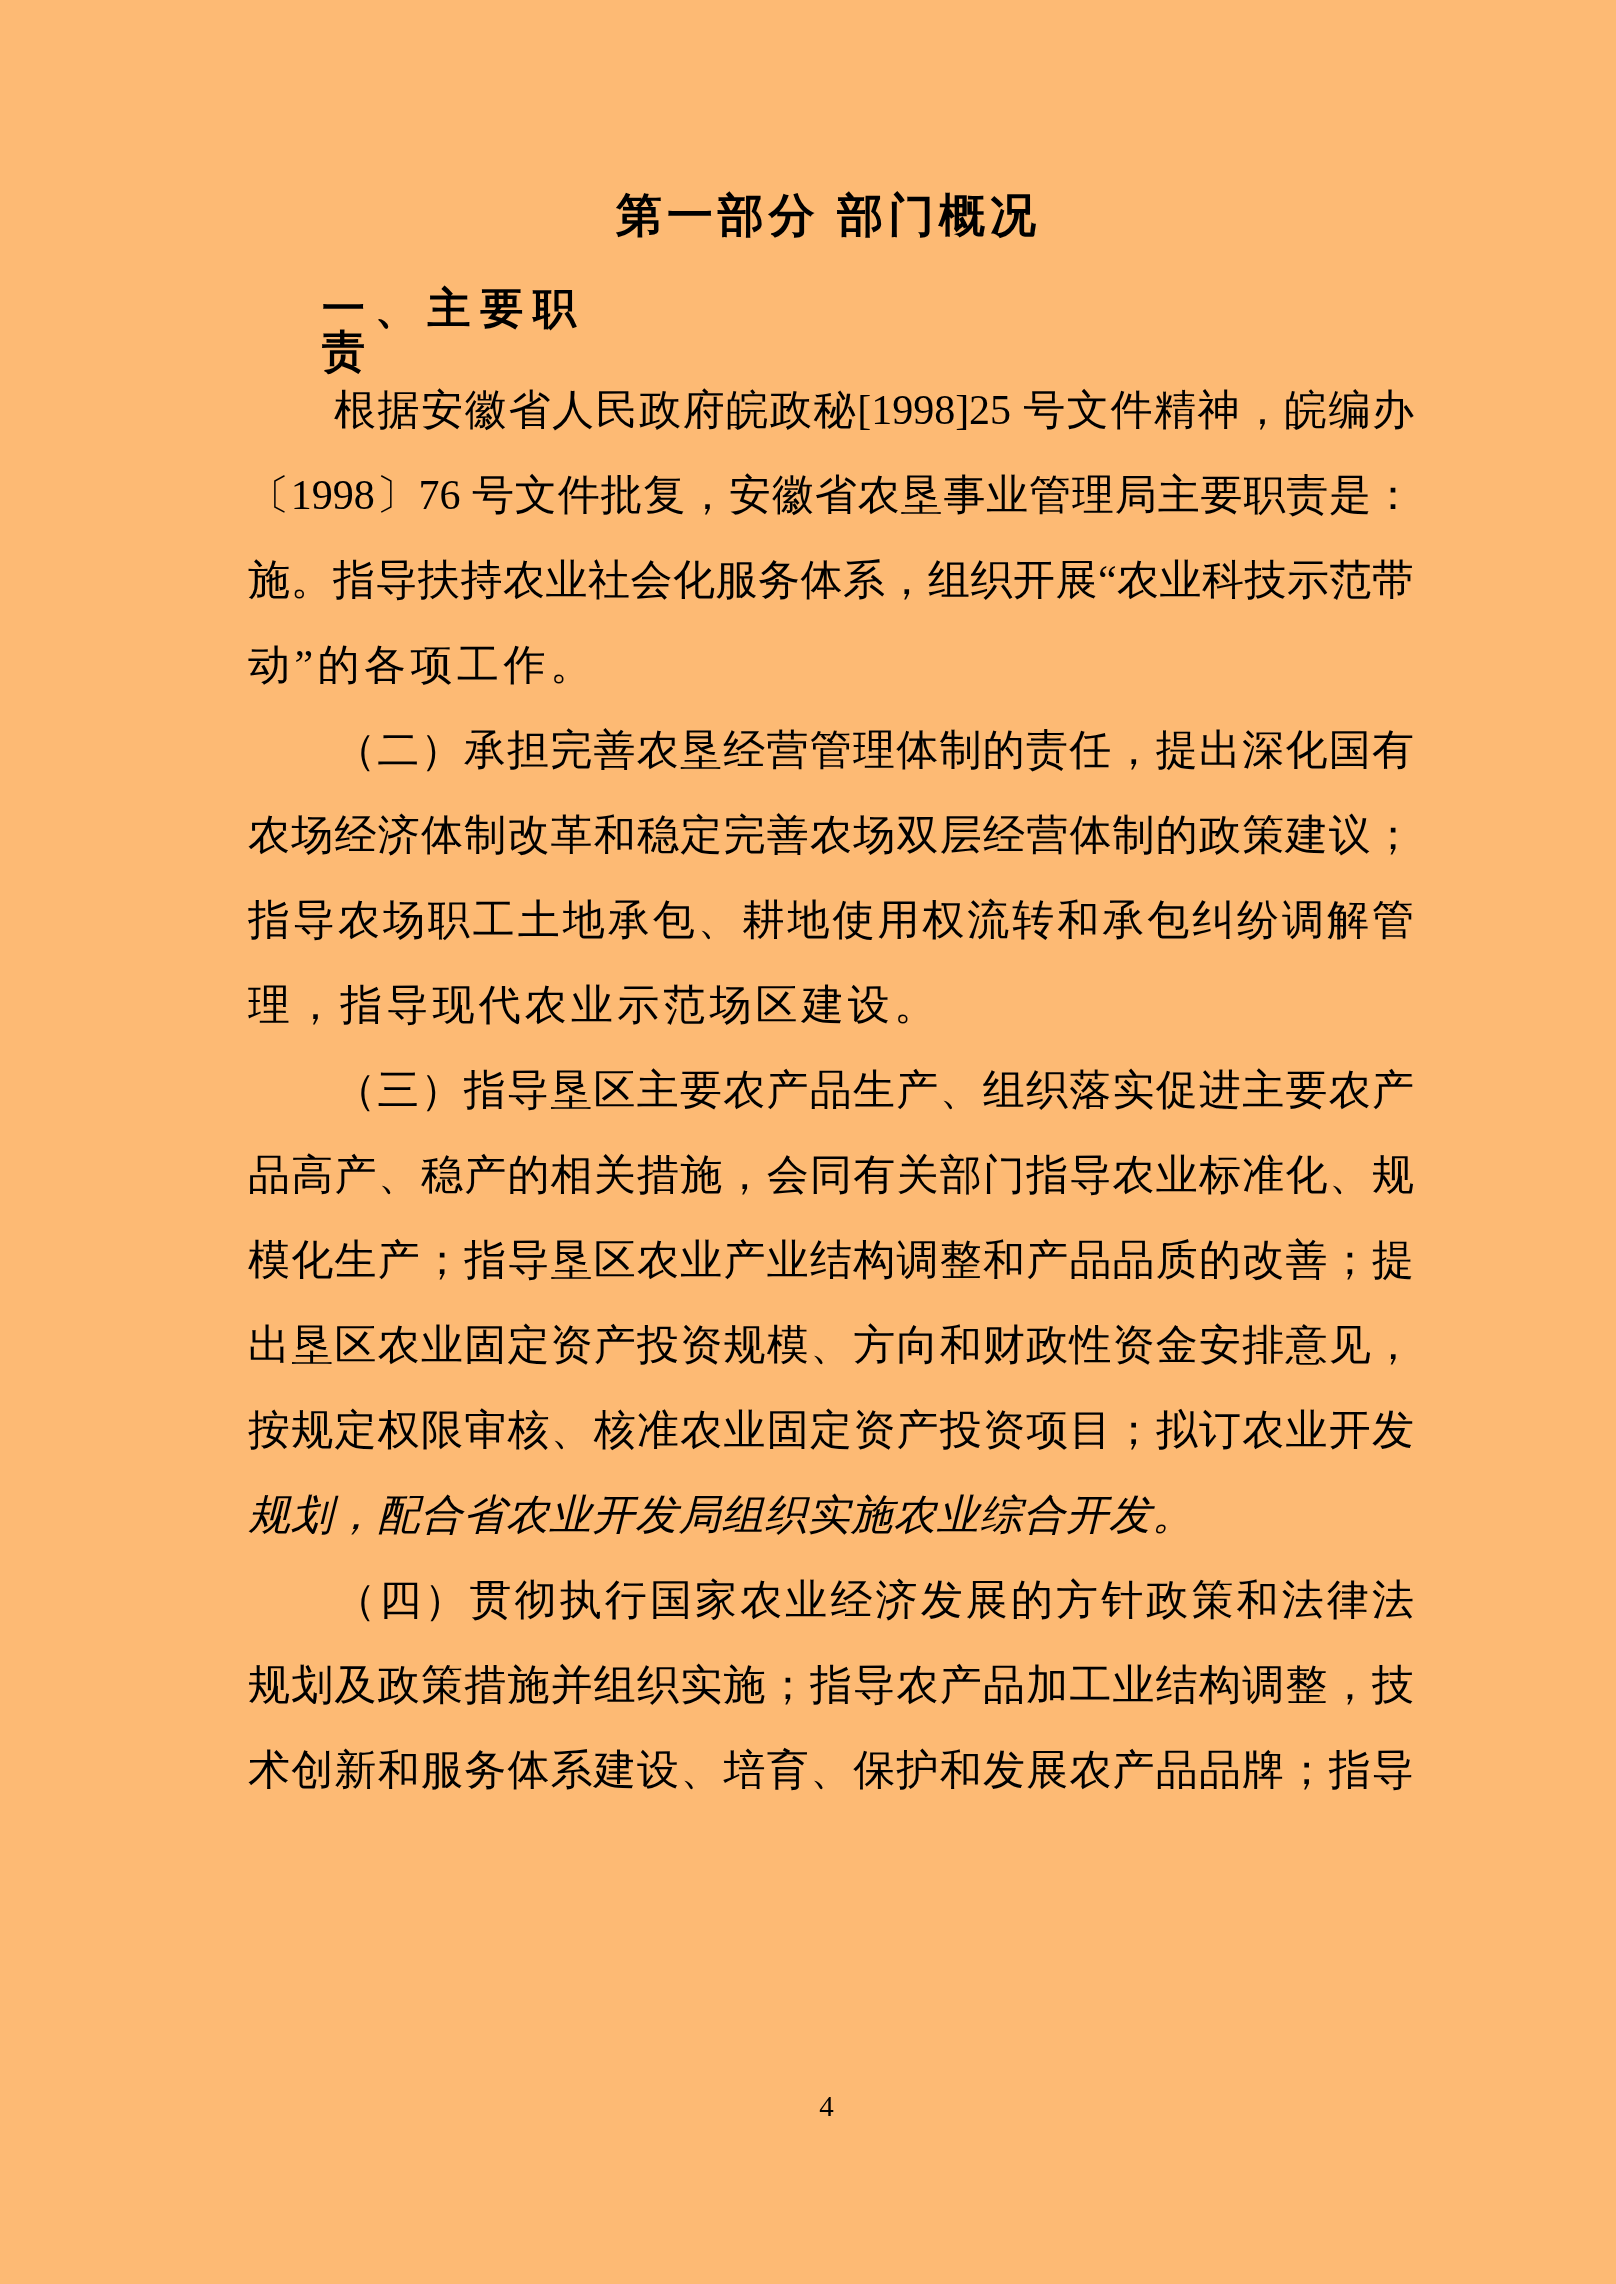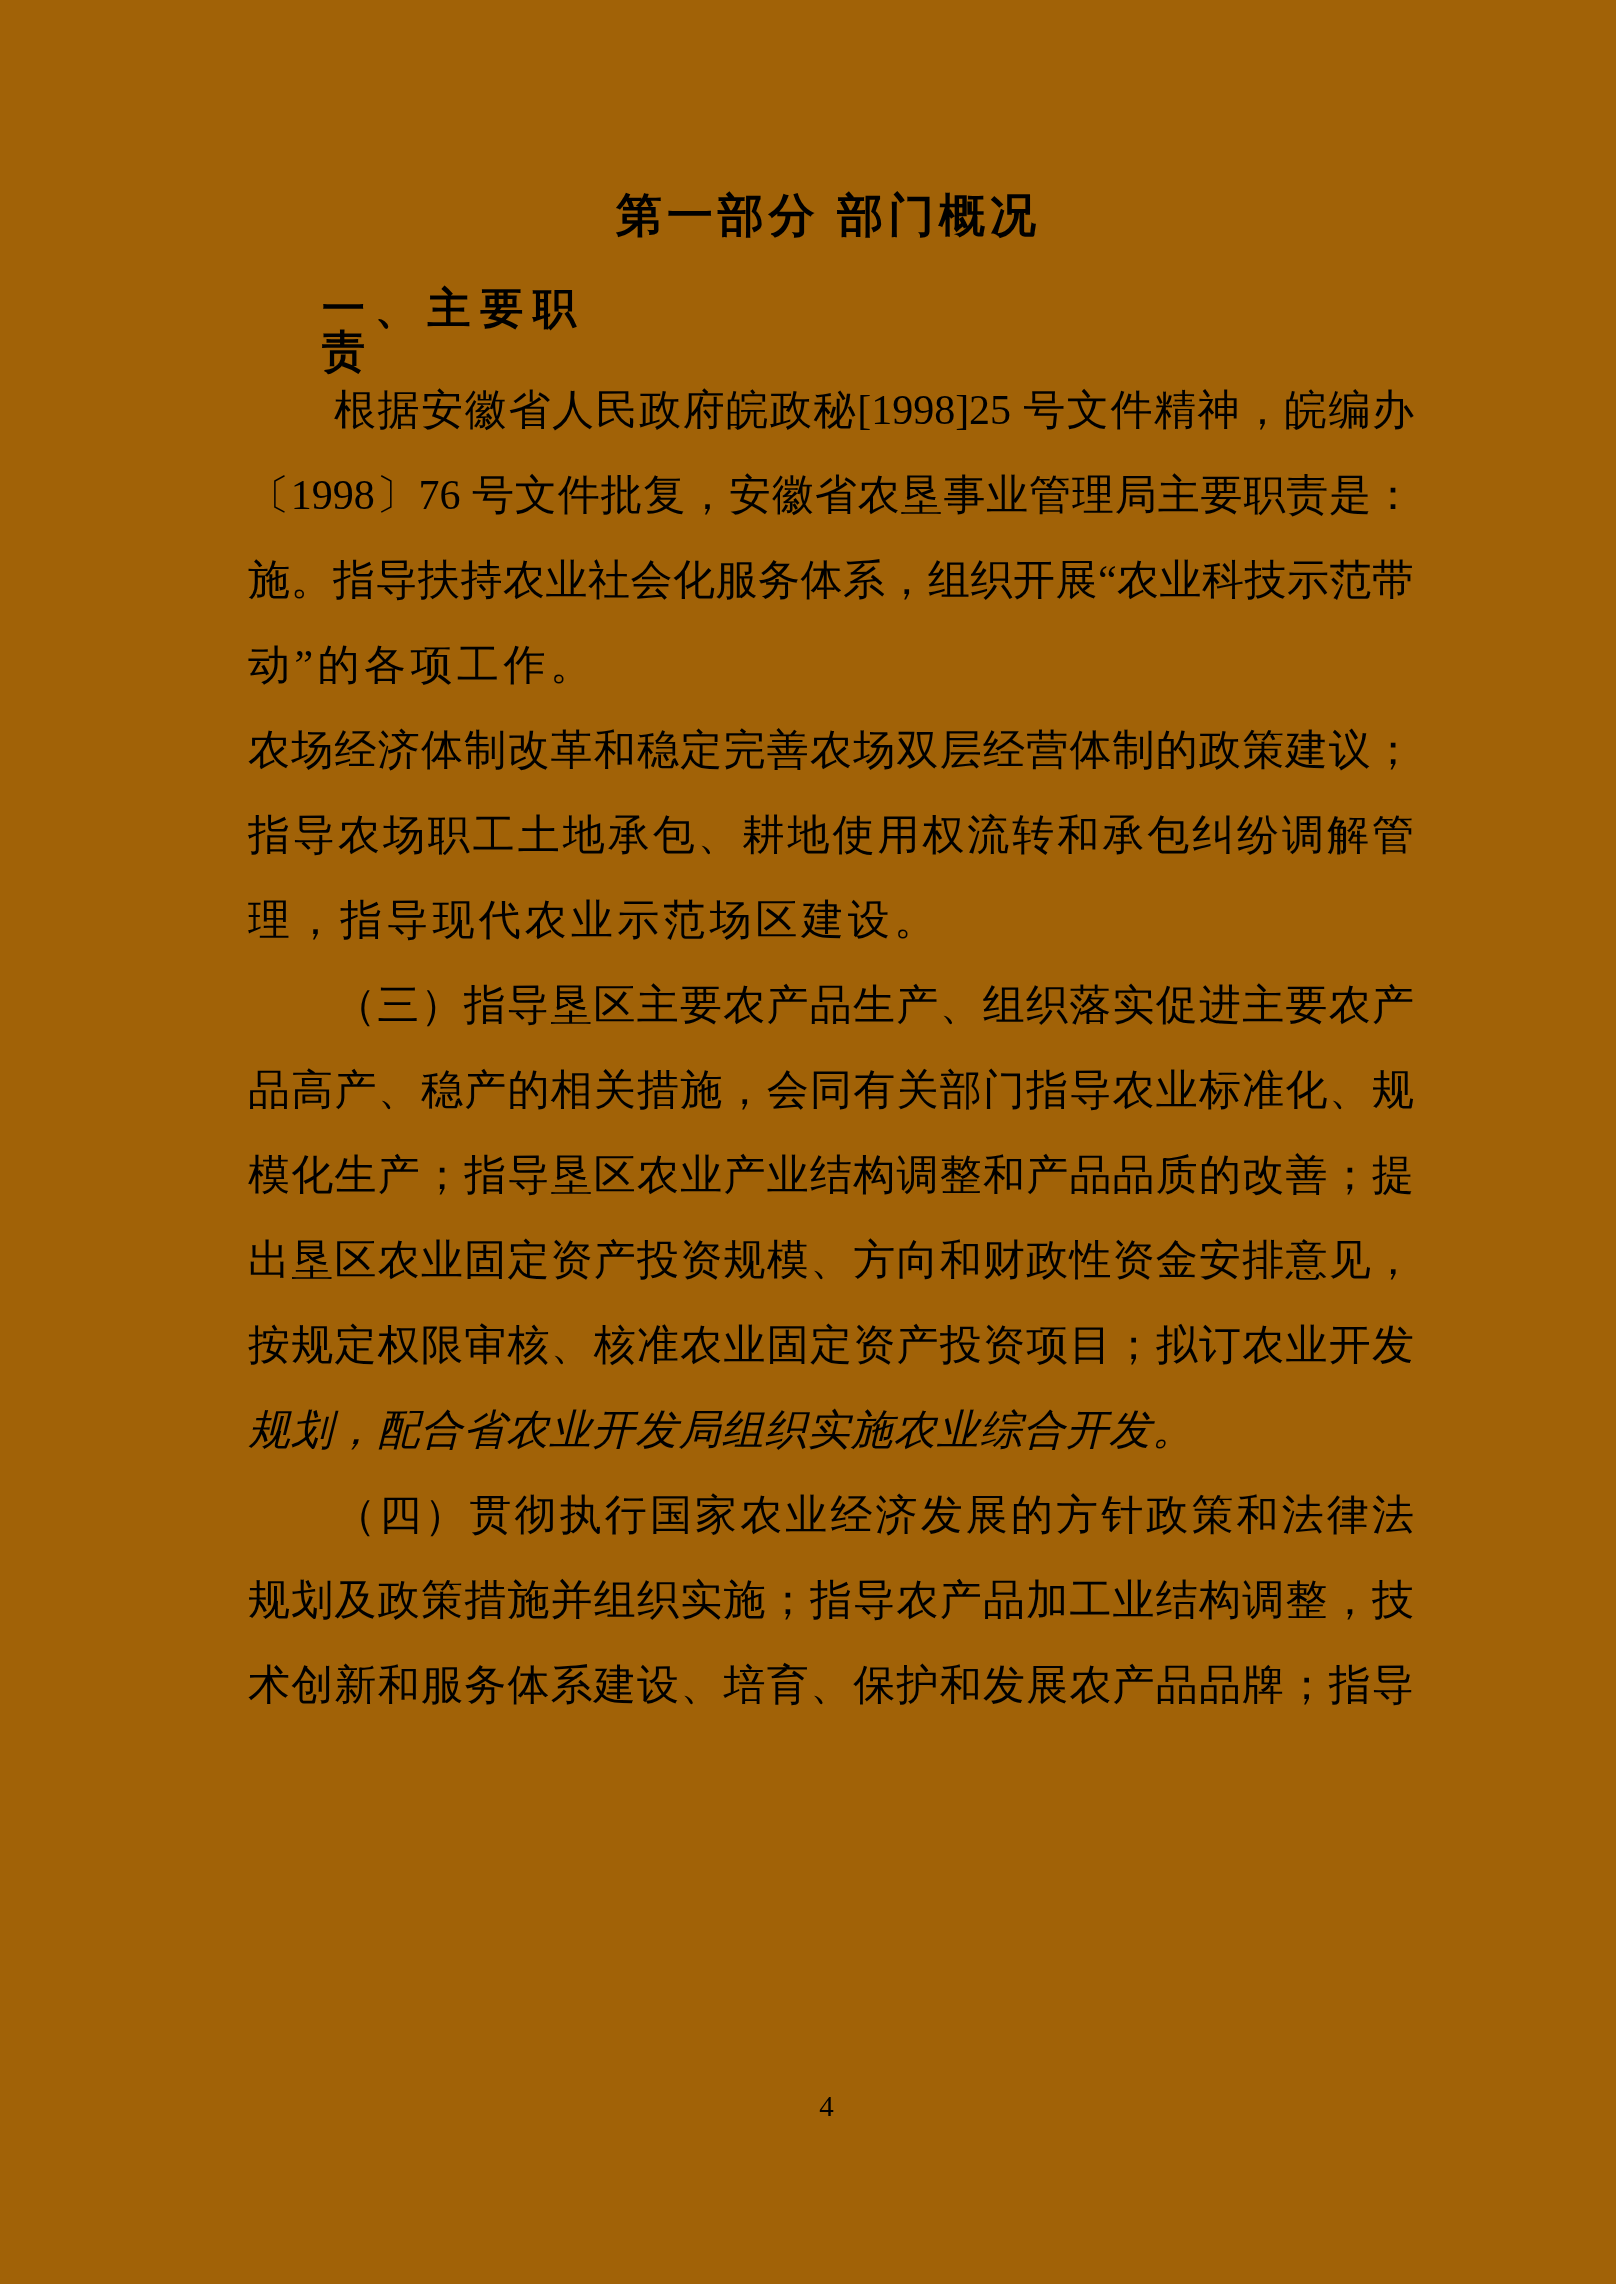--- a/index.html
+++ b/index.html
@@ -5,21 +5,21 @@
   html, body {
     margin: 0;
     padding: 0;
     background: #888;
   }
   .page {
     position: relative;
     width: 1616px;
     height: 2284px;
     margin: 0 auto;
-    background: #a16207;
+    background: #fdba74;
     color: #000000;
     overflow: hidden;
     font-family: "Liberation Serif", "DejaVu Serif", serif;
   }
   .doc-title {
     position: absolute;
     top: 192px;
     left: 616px;
     width: 420px;
     height: 46px;
@@ -98,20 +98,21 @@
       <div class="line first">根据安徽省人民政府皖政秘[1998]25 号文件精神，皖编办</div>
       <div class="line">〔1998〕76 号文件批复，安徽省农垦事业管理局主要职责是：</div>
     </div>
 
     <div class="paragraph">
       <div class="line">施。指导扶持农业社会化服务体系，组织开展“农业科技示范带</div>
       <div class="line short lw-528">动”的各项工作。</div>
     </div>
 
     <div class="paragraph">
+      <div class="line first">（二）承担完善农垦经营管理体制的责任，提出深化国有</div>
       <div class="line">农场经济体制改革和稳定完善农场双层经营体制的政策建议；</div>
       <div class="line">指导农场职工土地承包、耕地使用权流转和承包纠纷调解管</div>
       <div class="line short lw-1056">理，指导现代农业示范场区建设。</div>
     </div>
 
     <div class="paragraph">
       <div class="line first">（三）指导垦区主要农产品生产、组织落实促进主要农产</div>
       <div class="line">品高产、稳产的相关措施，会同有关部门指导农业标准化、规</div>
       <div class="line">模化生产；指导垦区农业产业结构调整和产品品质的改善；提</div>
       <div class="line">出垦区农业固定资产投资规模、方向和财政性资金安排意见，</div>

